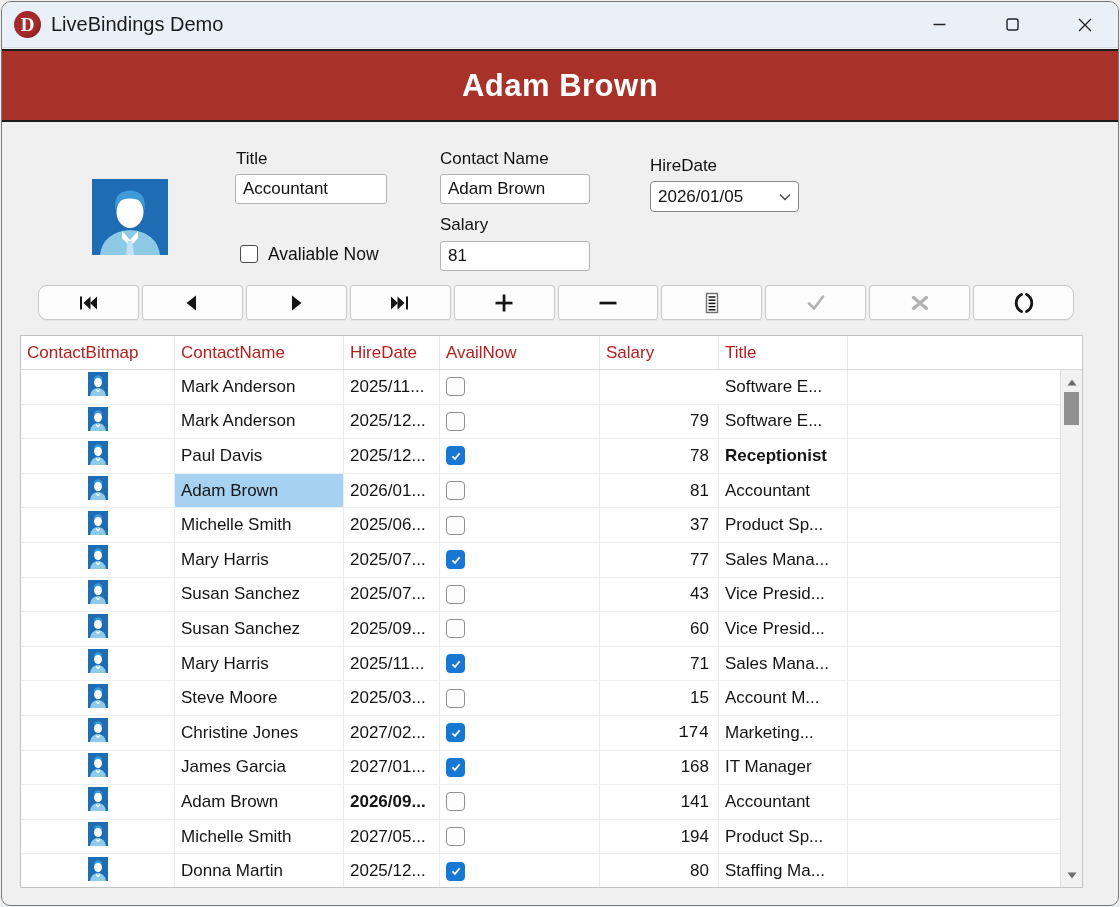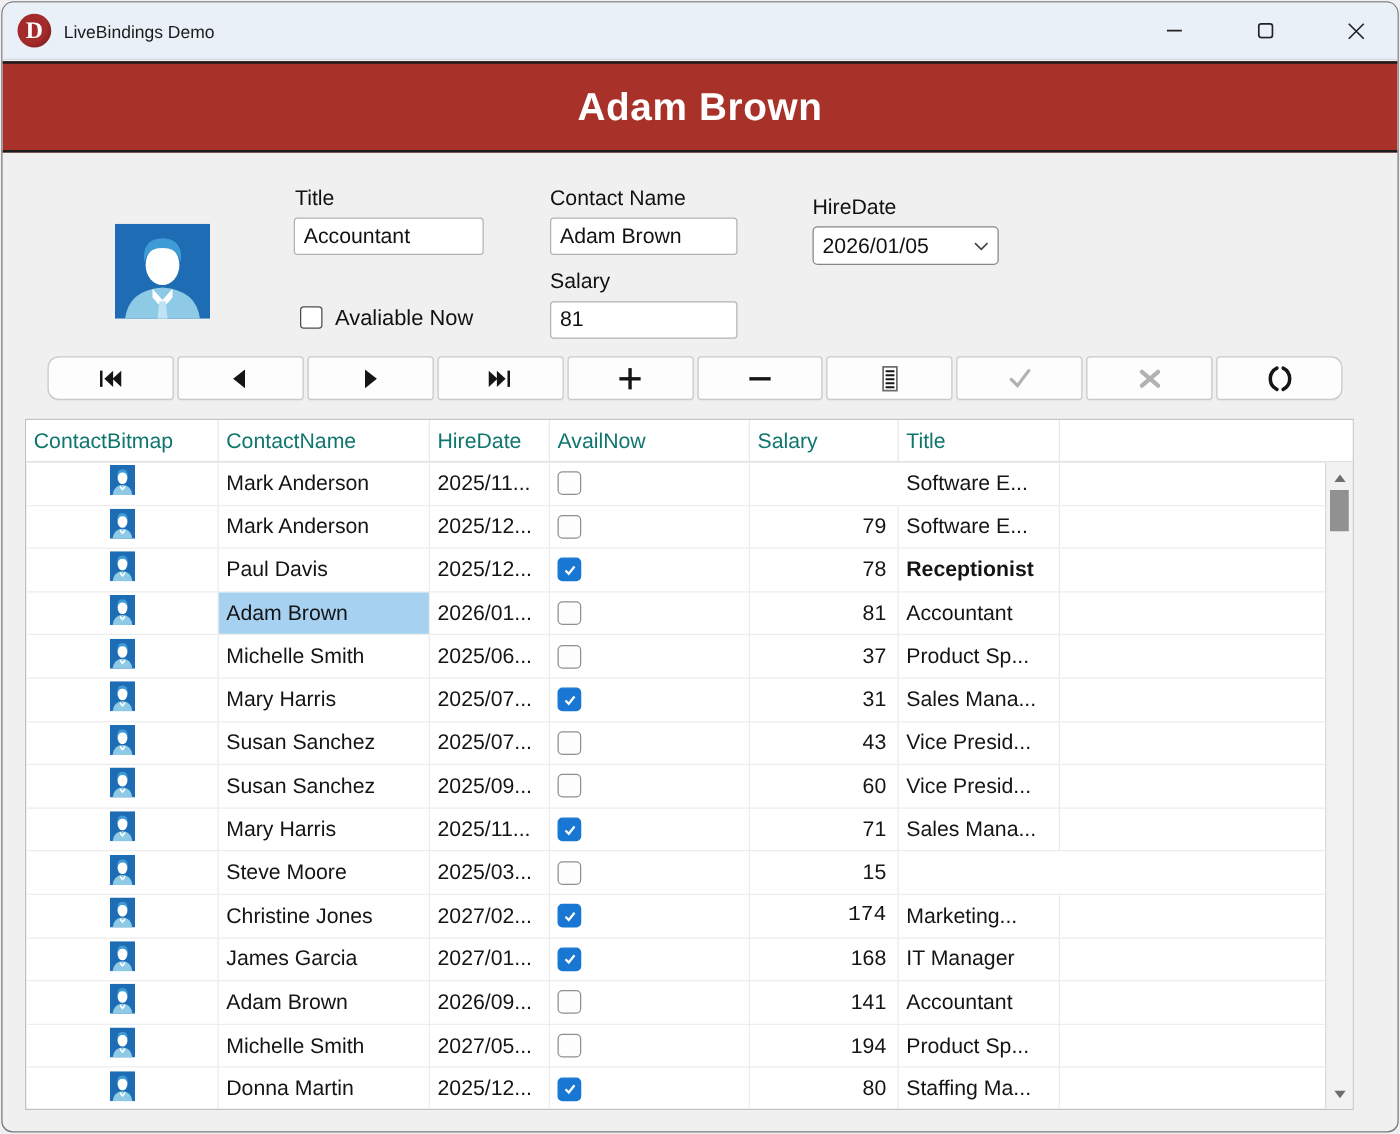--- a/index.html
+++ b/index.html
@@ -7,21 +7,21 @@
   .window{ position:relative; width:1118px; height:905px; margin:1px 0 0 1px; background:#f0f0f0;
            border:1px solid #787878; border-radius:10px 10px 9px 9px; overflow:hidden; }
 
   
   .titlebar{ position:absolute; top:0; left:0; right:0; height:46px; background:#e9f0f7;
              border-bottom:1px solid #d5dbe2; display:flex; align-items:center; }
   .appicon{ width:27px; height:27px; margin-left:12px; border-radius:50%;
             background:radial-gradient(circle at 35% 35%, #a32b2b 55%, #6e1515 100%);
             display:flex; align-items:center; justify-content:center; }
   .appicon span{ color:#fff; font-family:"Liberation Serif", serif; font-weight:bold; font-size:19px; line-height:1; }
-  .wtitle{ margin-left:10px; font-size:14px; color:#1a1a1a; }
+  .wtitle{ margin-left:10px; font-size:20px; color:#1a1a1a; }
   .wbtns{ margin-left:auto; display:flex; gap:27px; margin-right:10px; }
   .wbtn{ width:46px; height:44px; display:flex; align-items:center; justify-content:center; }
   .wbtn svg{ display:block; }
 
   
   .banner{ position:absolute; top:47px; left:0; right:0; height:73px; background:#a83229;
            border-top:2px solid #1c1c1c; border-bottom:2px solid #1c1c1c;
            display:flex; align-items:center; justify-content:center; }
   .banner span{ color:#ffffff; font-size:31px; font-weight:bold; letter-spacing:.5px; }
 
@@ -43,21 +43,21 @@
   .navbtn{ flex:1; background:#fdfdfd; border:1px solid #c9c9c9; border-radius:3px;
            display:flex; align-items:center; justify-content:center; box-shadow:0 1px 0 rgba(0,0,0,.04); }
   .navbtn:first-child{ border-top-left-radius:9px; border-bottom-left-radius:9px; }
   .navbtn:last-child{ border-top-right-radius:9px; border-bottom-right-radius:9px; }
   .navbtn svg{ display:block; }
 
   
   .grid{ position:absolute; top:333px; left:18px; width:1063px; height:553px; background:#fff;
          border:1px solid #c2c2c2; }
   .grid-header{ display:flex; height:34px; border-bottom:1px solid #d9d9d9; background:#fff; }
-  .col-h{ font-size:17px; color:#0f766e; display:flex; align-items:center; padding-left:6px;
+  .col-h{ font-size:17px; color:#b91c1c; display:flex; align-items:center; padding-left:6px;
           border-right:1px solid #e8e8e8; overflow:hidden; white-space:nowrap; }
   .grid-body{ position:absolute; top:34px; left:0; right:22px; bottom:0; overflow:hidden; }
   .grid-row{ display:flex; height:34.6px; border-bottom:1px solid #ededed; }
   .cell{ font-size:17px; color:#141414; display:flex; align-items:center; padding-left:6px;
          border-right:1px solid #ececec; overflow:hidden; white-space:nowrap; }
   .cell.c0{ justify-content:center; padding-left:0; }
   .cell.c4{ justify-content:flex-end; padding-right:9px; padding-left:0; }
   .cell.sel{ background:#a6d1f0; }
   .gcb{ width:19px; height:19px; border-radius:4px; background:#fdfdfd; border:1px solid #8f8f8f;
         display:flex; align-items:center; justify-content:center; }
@@ -342,21 +342,21 @@
           </div>
           <div class="cell c1" style="width: 169px;">Mary Harris</div>
           <div class="cell c2" style="width: 96px;">2025/07...</div>
           <div class="cell c3" style="width: 160px;">
             <span class="gcb checked">
               <svg width="12" height="12" viewBox="0 0 12 12">
                 <path d="M2.4,6.4 L5,9 L9.6,3.2" fill="none" stroke="#fff" stroke-width="1.8"></path>
               </svg>
             </span>
           </div>
-          <div class="cell c4" style="width: 119px;">31</div>
+          <div class="cell c4" style="width: 119px;">77</div>
           <div class="cell c5" style="width: 129px;">Sales Mana...</div>
           <div class="cell c6" style="flex: 1 1 0%; border-right: none;"></div>
         </div>
         <div class="grid-row">
           <div class="cell c0" style="width: 154px;">
             <span><svg width="20" height="24" viewBox="0 0 76 90" preserveAspectRatio="none">
                 <rect width="76" height="90" fill="#1e6cb4"></rect>
                 <path d="M8,90 Q11,62 38,60 Q65,62 68,90 Z" fill="#8ecae6"></path>
                 <path d="M30,61 L38,70 L46,61 L46,68 L38,77 L30,68 Z" fill="#fff"></path>
                 <ellipse cx="38" cy="38" rx="15" ry="19" fill="#fff"></ellipse>
@@ -423,20 +423,21 @@
                 <ellipse cx="38" cy="38" rx="15" ry="19" fill="#fff"></ellipse>
                 <path d="M22.5,36 Q20,13 38,12.5 Q56,13 53.5,36 Q50,22 38,22.5 Q26,22 22.5,36 Z" fill="#3e9bd6"></path>
               </svg></span>
           </div>
           <div class="cell c1" style="width: 169px;">Steve Moore</div>
           <div class="cell c2" style="width: 96px;">2025/03...</div>
           <div class="cell c3" style="width: 160px;">
             <span class="gcb"></span>
           </div>
           <div class="cell c4" style="width: 119px;">15</div>
+          <div class="cell c5" style="width: 129px;">Account M...</div>
           <div class="cell c6" style="flex: 1 1 0%; border-right: none;"></div>
         </div>
         <div class="grid-row">
           <div class="cell c0" style="width: 154px;">
             <span><svg width="20" height="24" viewBox="0 0 76 90" preserveAspectRatio="none">
                 <rect width="76" height="90" fill="#1e6cb4"></rect>
                 <path d="M8,90 Q11,62 38,60 Q65,62 68,90 Z" fill="#8ecae6"></path>
                 <path d="M30,61 L38,70 L46,61 L46,68 L38,77 L30,68 Z" fill="#fff"></path>
                 <ellipse cx="38" cy="38" rx="15" ry="19" fill="#fff"></ellipse>
                 <path d="M22.5,36 Q20,13 38,12.5 Q56,13 53.5,36 Q50,22 38,22.5 Q26,22 22.5,36 Z" fill="#3e9bd6"></path>
@@ -482,21 +483,21 @@
           <div class="cell c0" style="width: 154px;">
             <span><svg width="20" height="24" viewBox="0 0 76 90" preserveAspectRatio="none">
                 <rect width="76" height="90" fill="#1e6cb4"></rect>
                 <path d="M8,90 Q11,62 38,60 Q65,62 68,90 Z" fill="#8ecae6"></path>
                 <path d="M30,61 L38,70 L46,61 L46,68 L38,77 L30,68 Z" fill="#fff"></path>
                 <ellipse cx="38" cy="38" rx="15" ry="19" fill="#fff"></ellipse>
                 <path d="M22.5,36 Q20,13 38,12.5 Q56,13 53.5,36 Q50,22 38,22.5 Q26,22 22.5,36 Z" fill="#3e9bd6"></path>
               </svg></span>
           </div>
           <div class="cell c1" style="width: 169px;">Adam Brown</div>
-          <div class="cell c2" style="width: 96px;">2026/09...</div>
+          <div class="cell c2" style="width: 96px; font-weight: bold;">2026/09...</div>
           <div class="cell c3" style="width: 160px;">
             <span class="gcb"></span>
           </div>
           <div class="cell c4" style="width: 119px;">141</div>
           <div class="cell c5" style="width: 129px;">Accountant</div>
           <div class="cell c6" style="flex: 1 1 0%; border-right: none;"></div>
         </div>
         <div class="grid-row">
           <div class="cell c0" style="width: 154px;">
             <span><svg width="20" height="24" viewBox="0 0 76 90" preserveAspectRatio="none">

